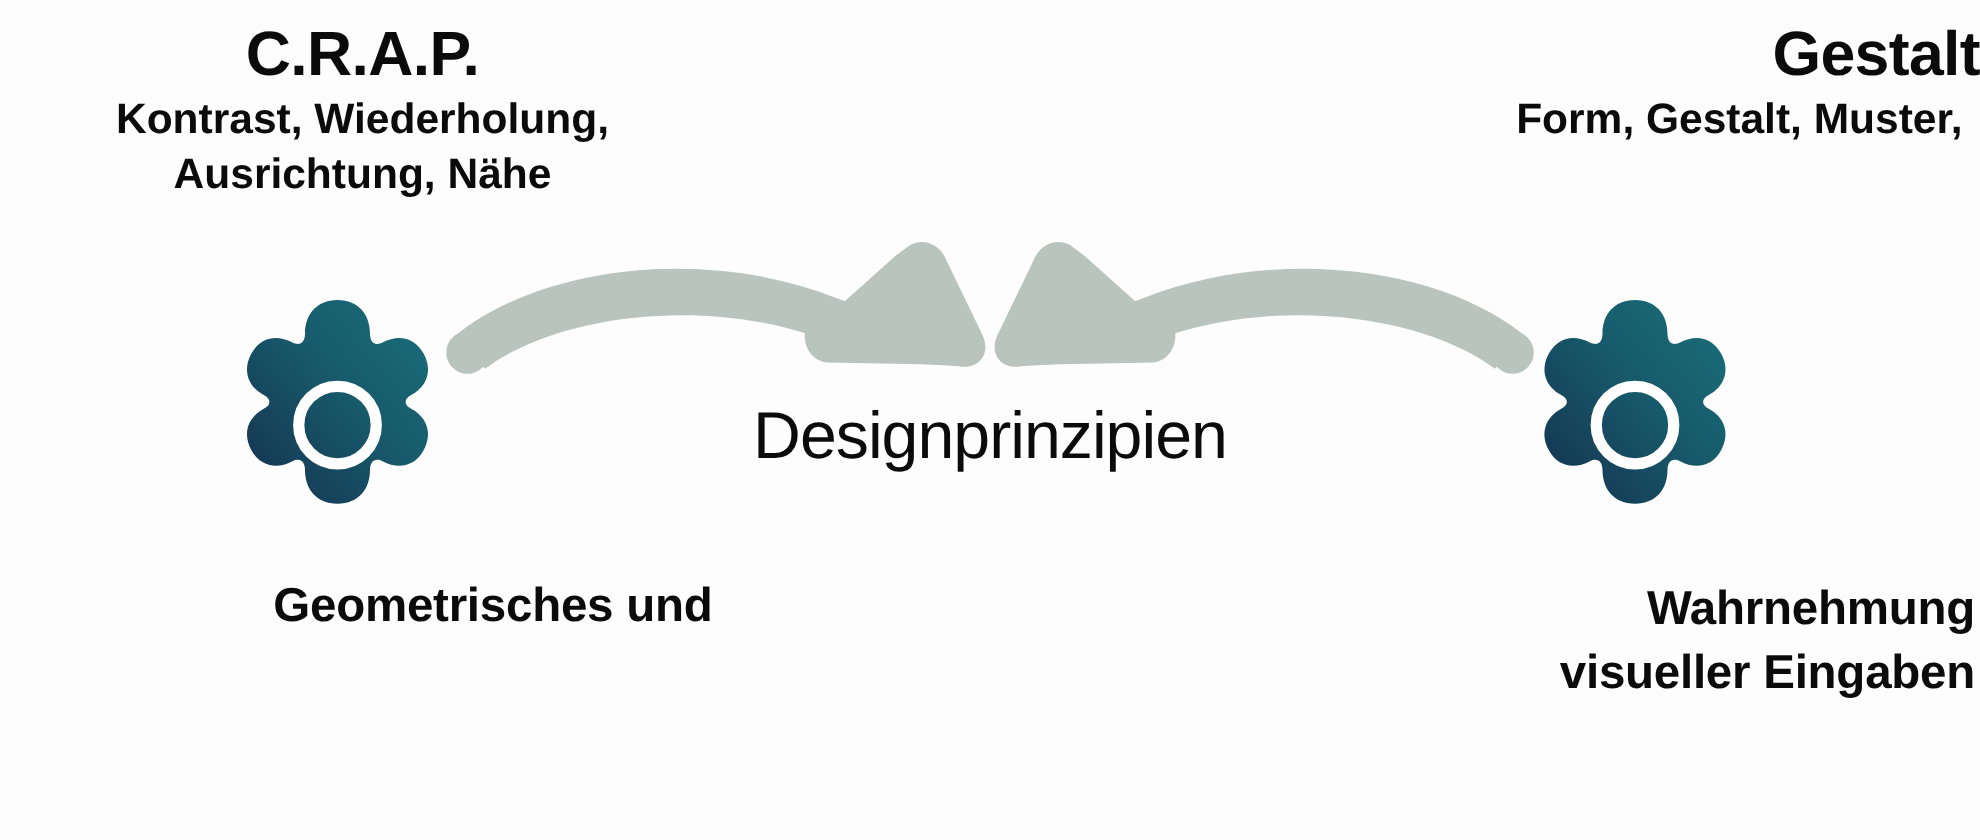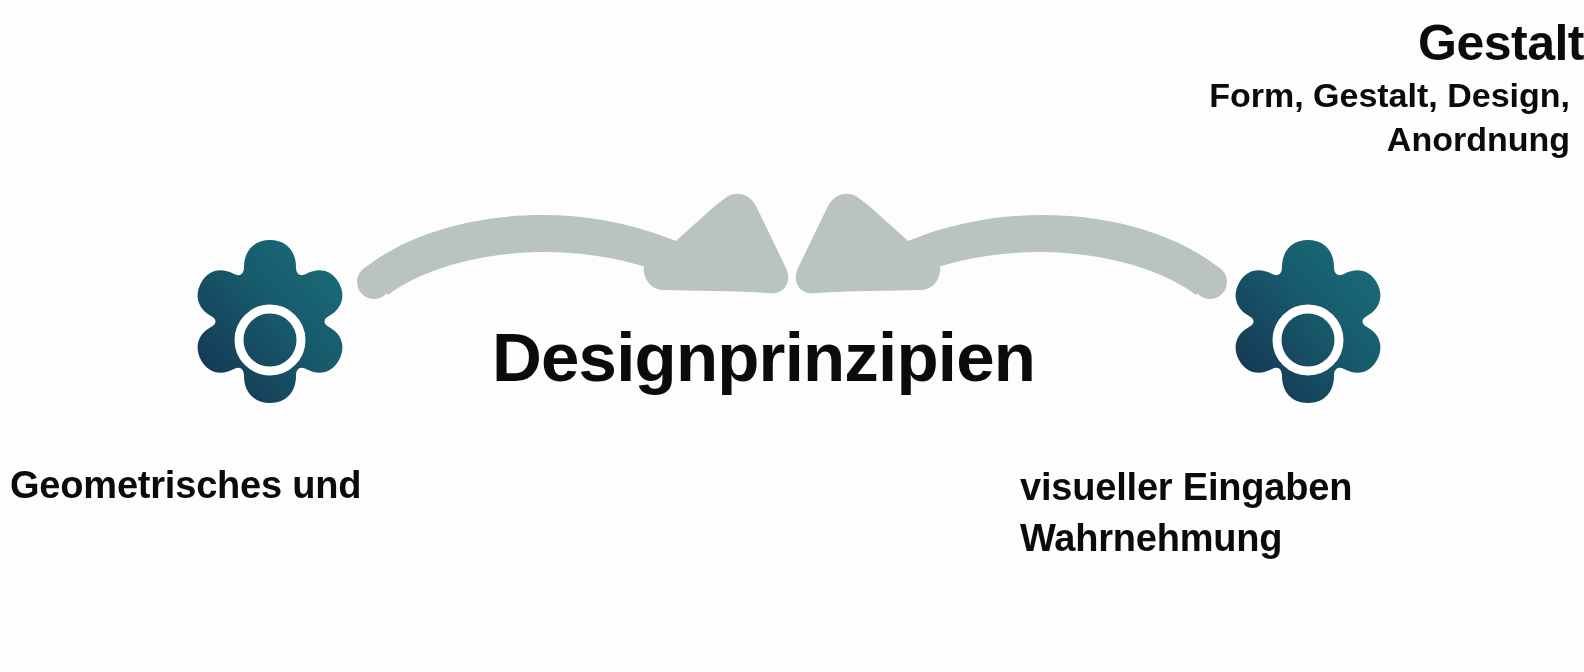--- a/index.html
+++ b/index.html
@@ -60,38 +60,39 @@
     position: absolute;
     width: 220px;
     height: 208px;
   }
   .gear-left  { left: 160px;  top: 236px; }
   .gear-right { left: 1198px; top: 236px; }
 
   
   .caption {
     position: absolute;
-    text-align: left;
+    text-align: right;
     font-size: 38px;
     font-weight: 700;
     line-height: 1.33;
     letter-spacing: -0.2px;
   }
   .caption .ln { display: block; }
   .caption-left  { left: 10px;   top: 460px; width: 560px; }
   .caption-right { left: 1020px; top: 462px; width: 560px; }
 
   
   .center-label {
     position: absolute;
     left: 492px;
     top: 318px;
     width: 600px;
-    font-size: 69px;
-    font-weight: 700;
+    text-align: center;
+    font-size: 53px;
+    font-weight: 400;
     letter-spacing: -0.8px;
   }
 </style>
 </head>
 <body>
 
 <div class="canvas">
 
   <svg class="connector-layer" viewBox="0 0 1584 672" width="1584" height="672" xmlns="http://www.w3.org/2000/svg">
     <defs>
@@ -144,26 +145,32 @@
                L 868,205 Z" fill="#b8c4bd"></path>
       <path d="M 935,255
                C 916,243 884,243 868,253
                L 812,268
                C 800,274 802,290 816,292
                L 922,290
                C 939,289 946,266 935,255 Z" fill="#b8c4bd"></path>
     </g>
   </svg>
 
+  <div class="col col-left">
+    <div class="col-title">C.R.A.P.</div>
+    <div class="col-sub">
+      <span class="ln">Kontrast, Wiederholung,</span>
+      <span class="ln">Ausrichtung, Nähe</span>
+    </div>
+  </div>
 
   <div class="col col-right">
     <div class="col-title">Gestalt</div>
     <div class="col-sub">
-      <span class="ln">Form, Gestalt, Design,</span>
-      <span class="ln">Anordnung</span>
+      <span class="ln">Form, Gestalt, Muster,</span>
     </div>
   </div>
 
   <div class="gear-wrap gear-left">
     <svg viewBox="0 0 220 208" width="220" height="208" xmlns="http://www.w3.org/2000/svg">
       <path fill="url(#gearGrad)" d="
         M 110 4
         c 17 0 26 12 26 27
         c 0 7 4 10 10 7
         c 13 -7 26 -4 33 9
@@ -214,17 +221,17 @@
     </svg>
   </div>
 
   <div class="center-label">Designprinzipien</div>
 
   <div class="caption caption-left">
     <span class="ln">Geometrisches und</span>
   </div>
 
   <div class="caption caption-right">
+    <span class="ln">Wahrnehmung</span>
     <span class="ln">visueller Eingaben</span>
-    <span class="ln">Wahrnehmung</span>
   </div>
 
 </div>
 
 </body></html>

